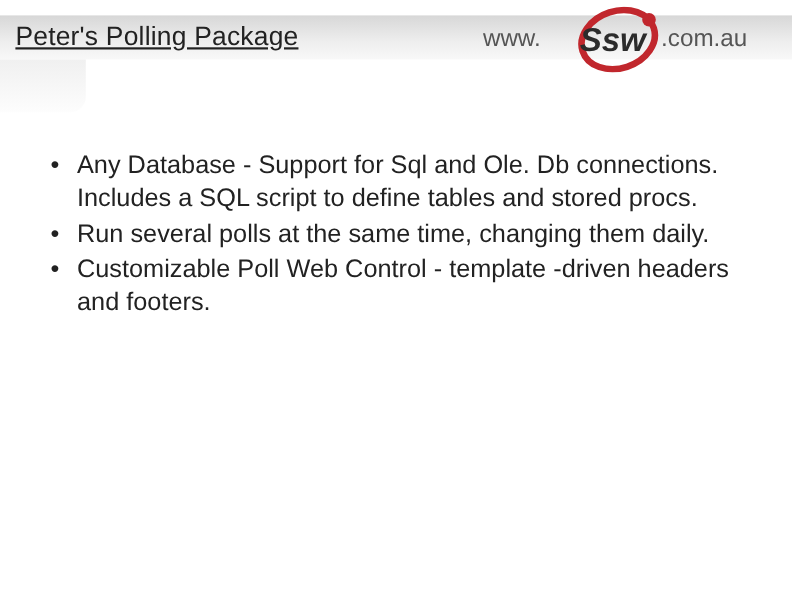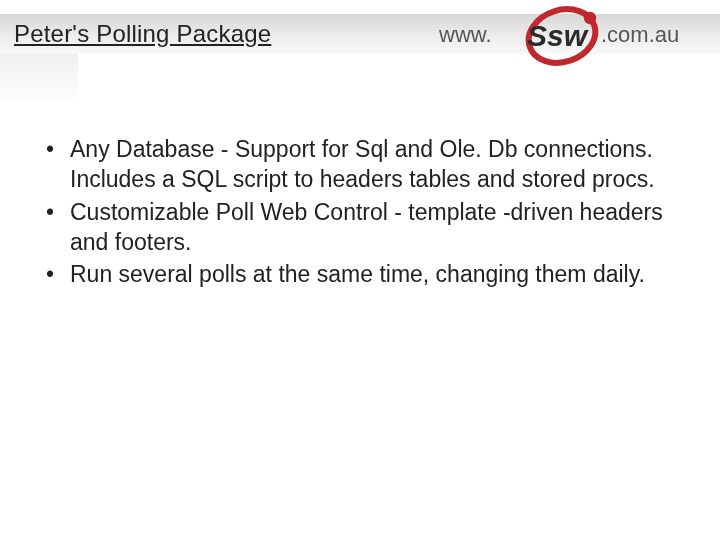--- a/index.html
+++ b/index.html
@@ -67,19 +67,19 @@
       <text x="0" y="36" font-family="Verdana, Geneva, sans-serif" font-size="22" fill="#555">www.</text>
 
       <text x="88" y="40" font-family="Verdana, Geneva, sans-serif" font-size="30" font-style="italic" font-weight="bold" fill="#2b2b2b">Ssw</text>
 
       <text x="162" y="36" font-family="Verdana, Geneva, sans-serif" font-size="22" fill="#555">.com.au</text>
     </svg>
   </div>
 
   <div class="content">
     <ul class="bullets">
-      <li>Any Database - Support for Sql and Ole. Db connections. Includes a SQL script to headers tables and stored procs.</li>
+      <li>Any Database - Support for Sql and Ole. Db connections. Includes a SQL script to define tables and stored procs.</li>
+      <li>Run several polls at the same time, changing them daily.</li>
       <li>Customizable Poll Web Control  - template -driven headers and footers.</li>
-      <li>Run several polls at the same time, changing them daily.</li>
     </ul>
   </div>
 
 </div>
 
 </body></html>

